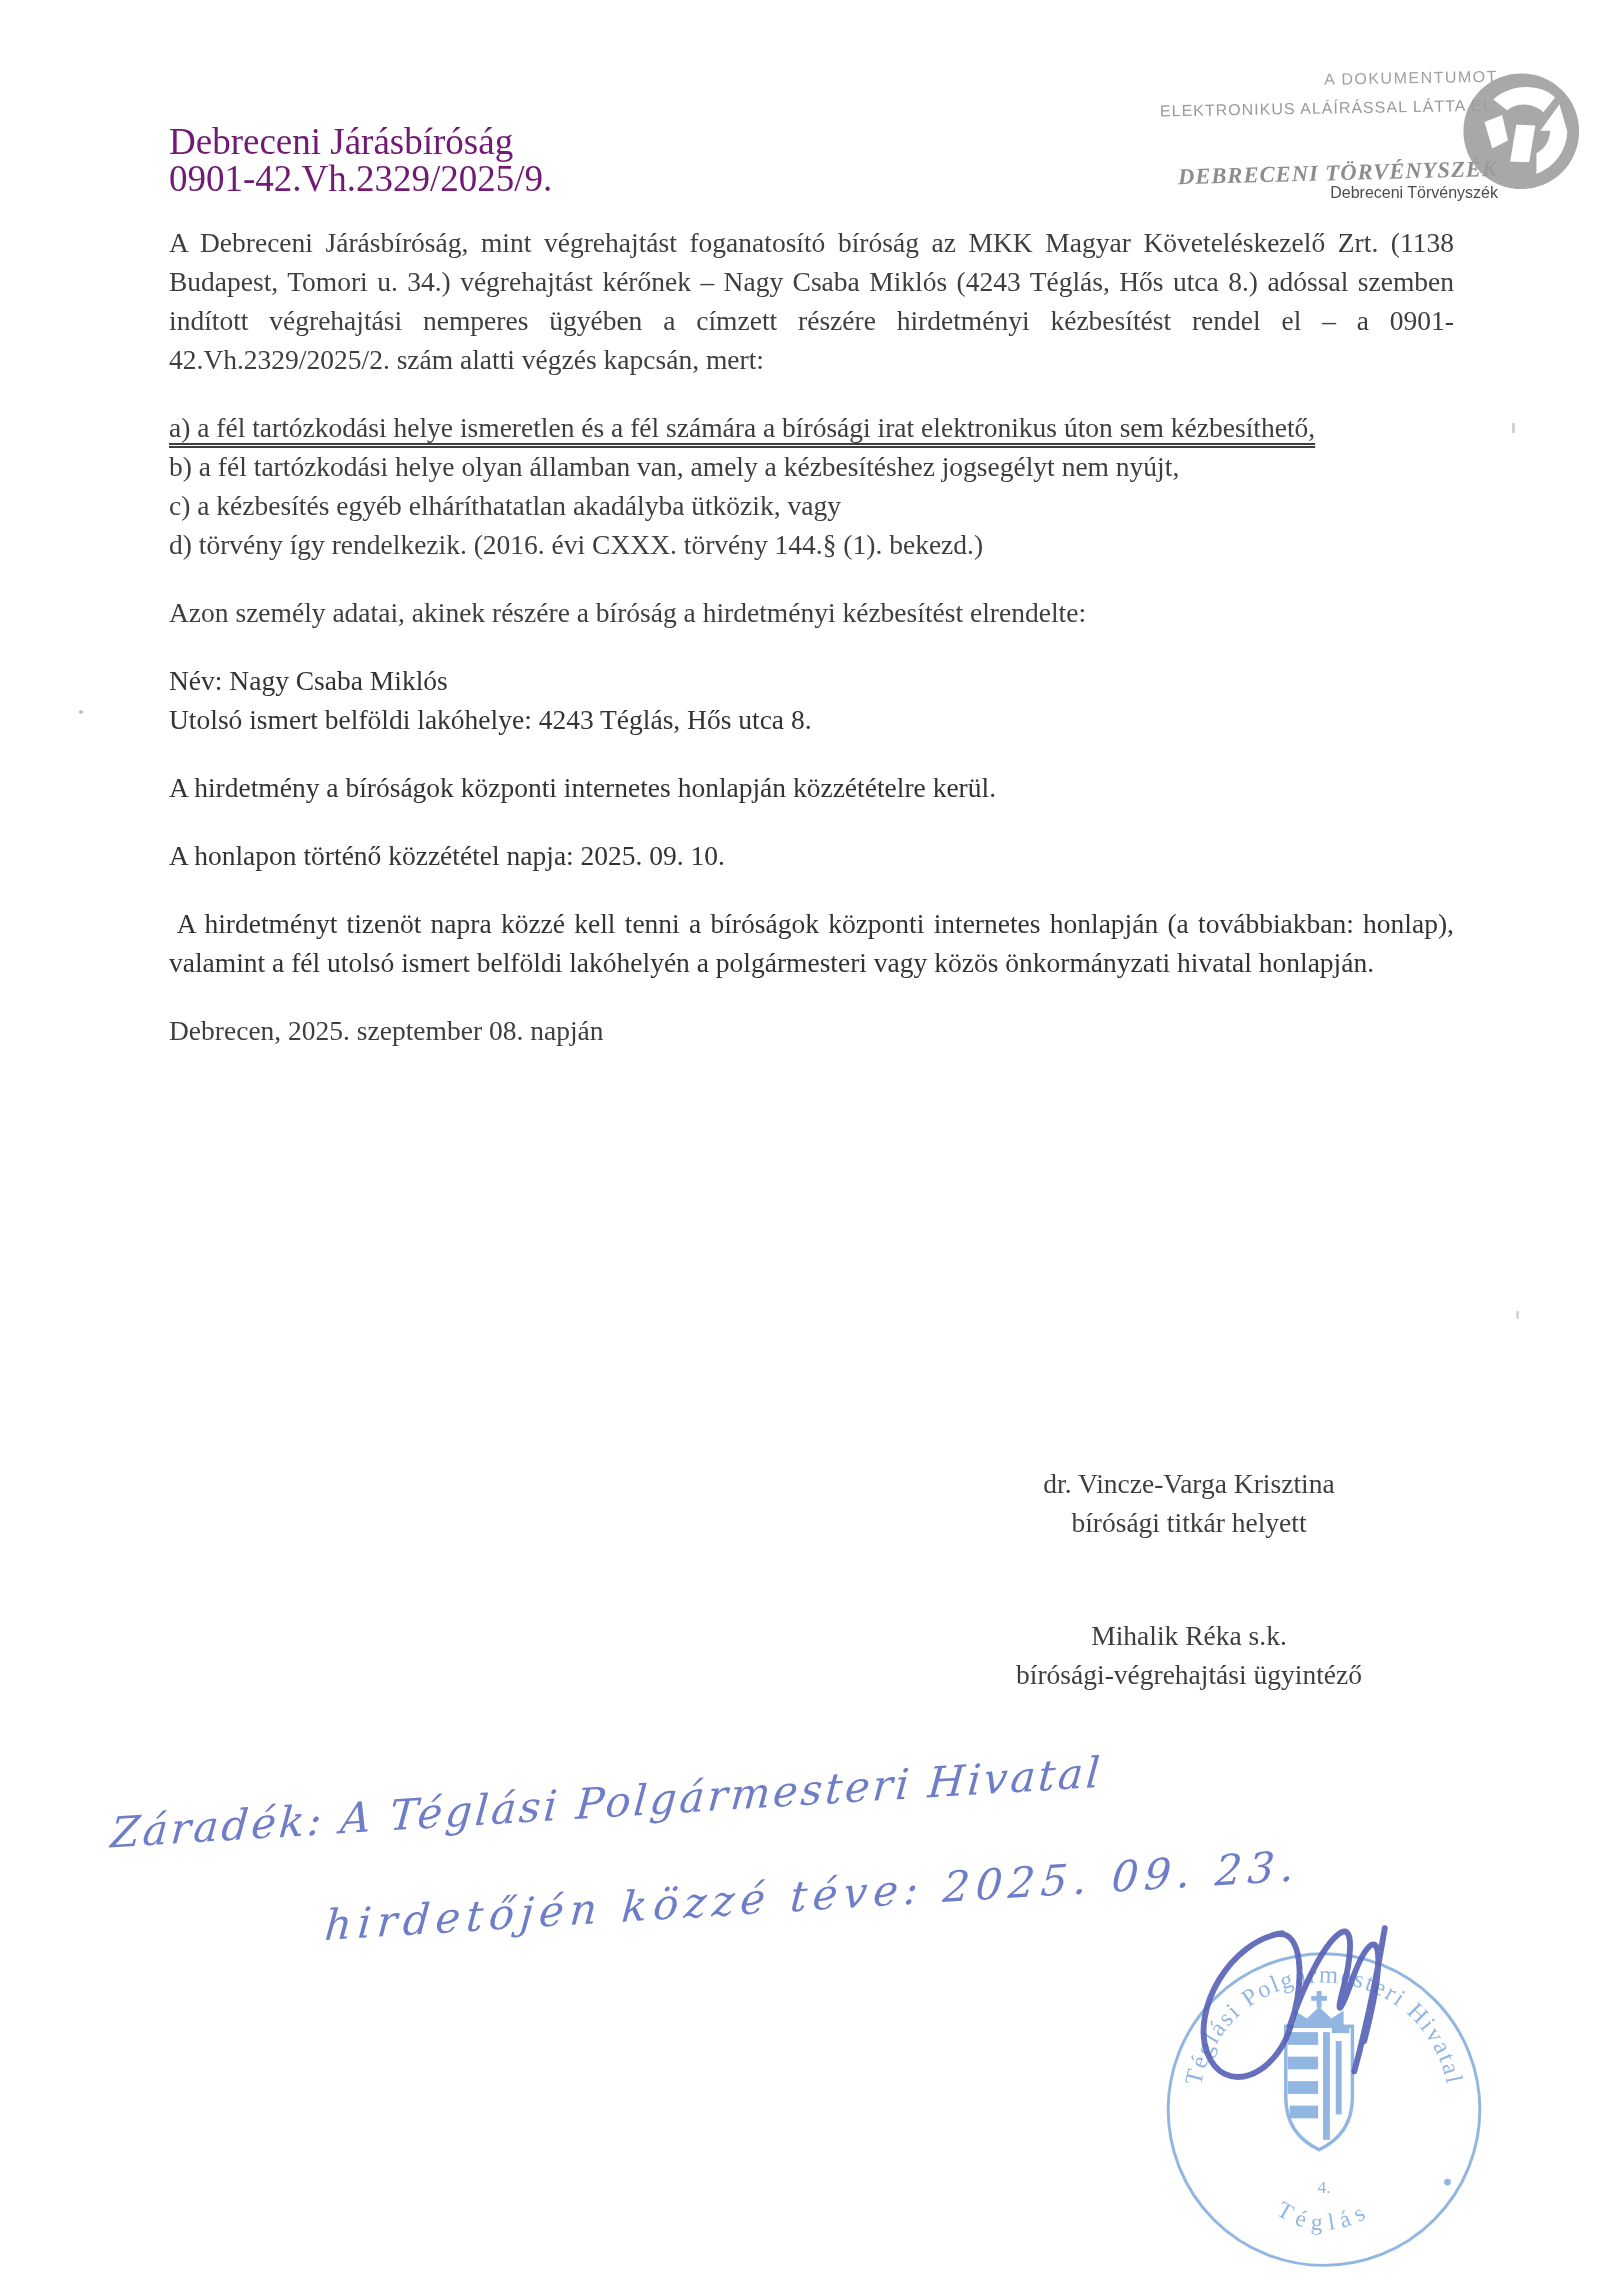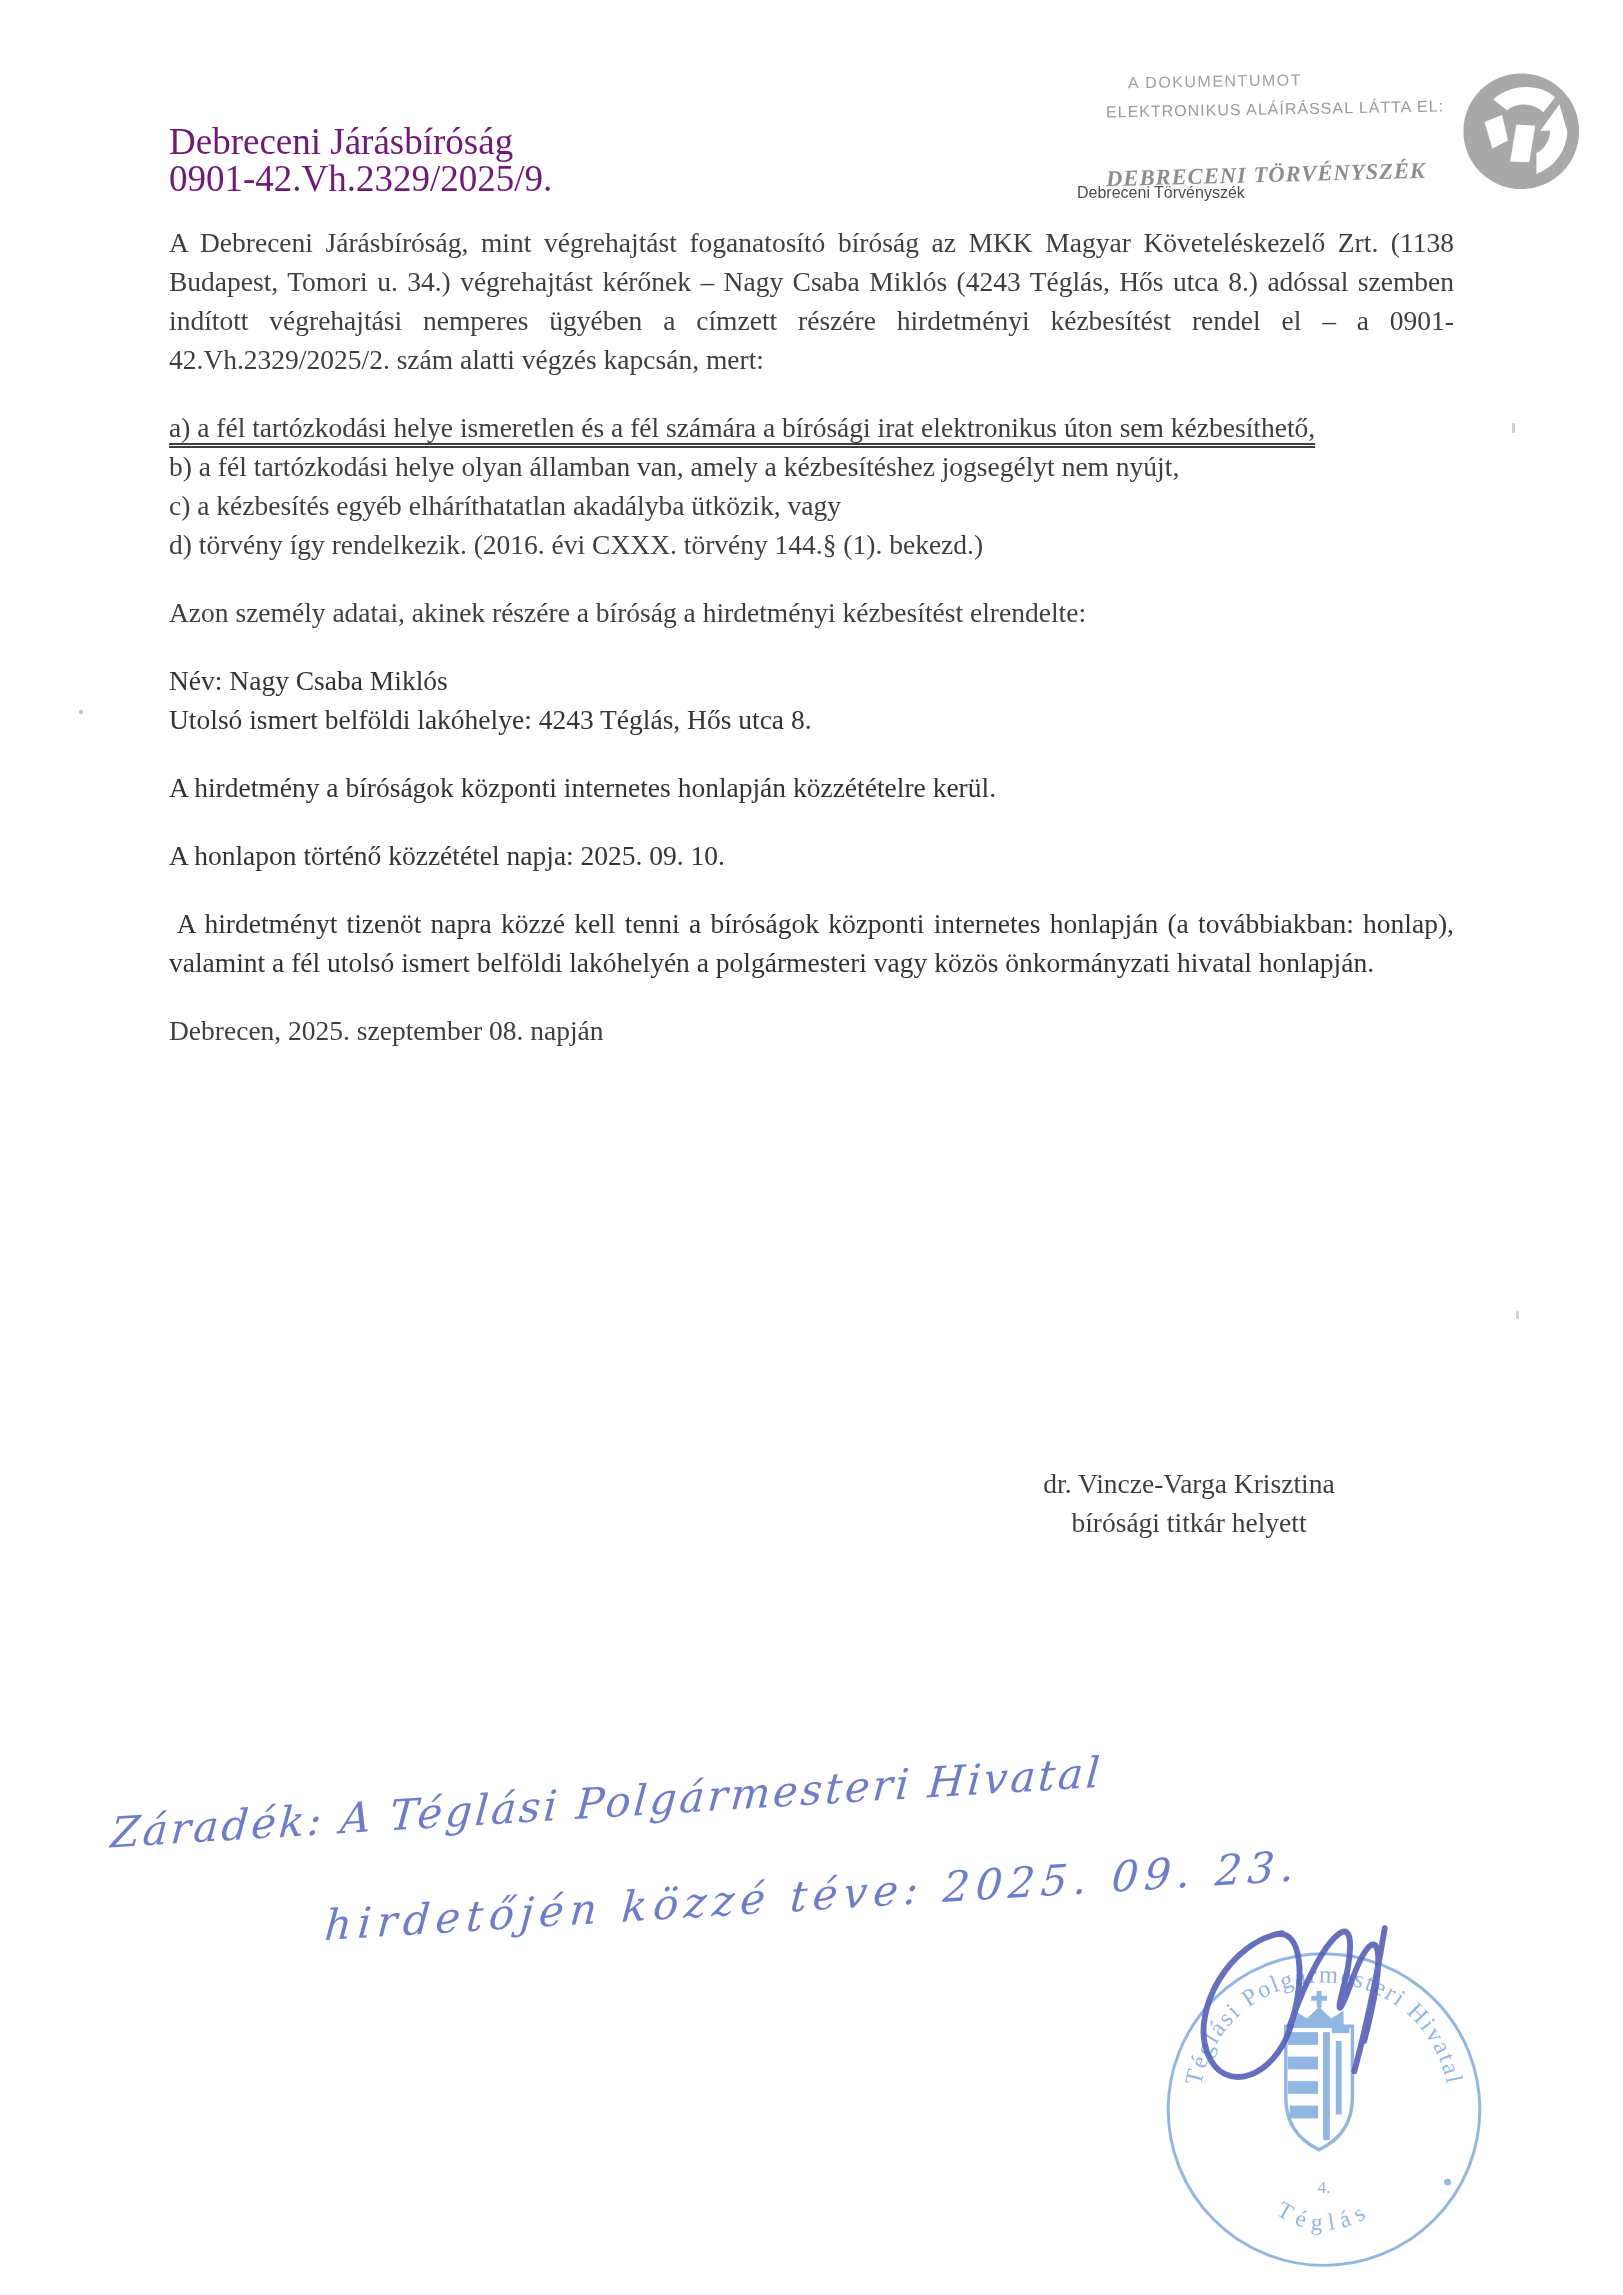--- a/index.html
+++ b/index.html
@@ -13,20 +13,21 @@
   }
   
   .hdr{
     position:absolute;left:169px;top:123px;
     font-size:37px;line-height:37px;color:#701a75;
   }
   
   .esign{
     position:absolute;left:1106px;top:71px;width:392px;
     font-family:"Liberation Sans", sans-serif;
+    text-align:right;
   }
   .esign-l1{font-size:16px;letter-spacing:1.5px;color:#a0a0a0;margin-left:22px;transform:rotate(-1deg);}
   .esign-l2{font-size:16px;letter-spacing:1px;color:#9a9a9a;margin-top:10.8px;transform:rotate(-1deg);}
   .esign-stamp{
     margin-top:43px;font-family:"Liberation Serif", serif;
     font-style:italic;font-weight:bold;font-size:22.6px;letter-spacing:1px;
     color:#8d8d8d;transform:rotate(-1.5deg);
   }
   .esign-name{font-size:16px;color:#4c4c4c;margin-top:-2.9px;margin-left:-29px;}
   
@@ -125,20 +126,24 @@
 
 
 
     <p class="para gap">Debrecen, 2025. szeptember 08. napján</p>
   </div>
 
   <div class="sig sig1">
     <div>dr. Vincze-Varga Krisztina</div>
     <div>bírósági titkár helyett</div>
   </div>
+  <div class="sig sig2">
+    <div>Mihalik Réka s.k.</div>
+    <div>bírósági-végrehajtási ügyintéző</div>
+  </div>
 
   <div class="hand hand1">Záradék: A Téglási Polgármesteri Hivatal</div>
   <div class="hand hand2">hirdetőjén közzé téve: 2025. 09. 23.</div>
 
   <div class="stampwrap">
     <svg width="392" height="417" viewBox="0 0 800 850">
       <g opacity="0.82">
         <circle cx="400" cy="470" r="318" fill="none" stroke="#7aa7dc" stroke-width="6"></circle>
         <path id="stampTopArc" d="M 172 580 A 255 255 0 1 1 628 580" fill="none"></path>
         <text font-family="Liberation Serif, serif" font-size="50" letter-spacing="4" fill="#7aa7dc">

